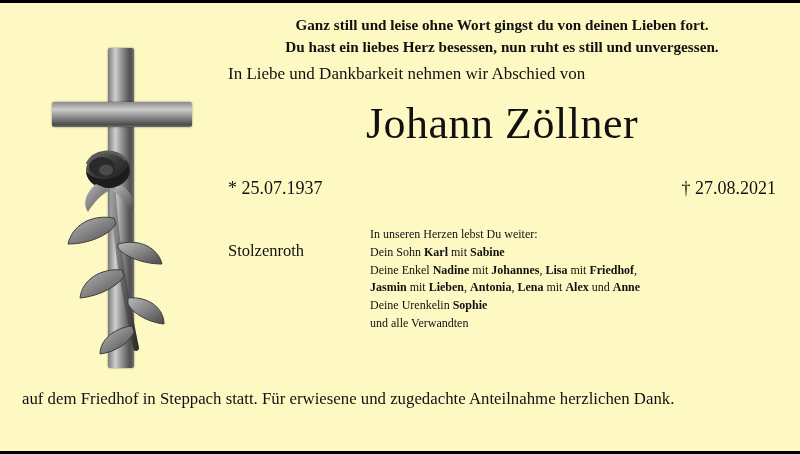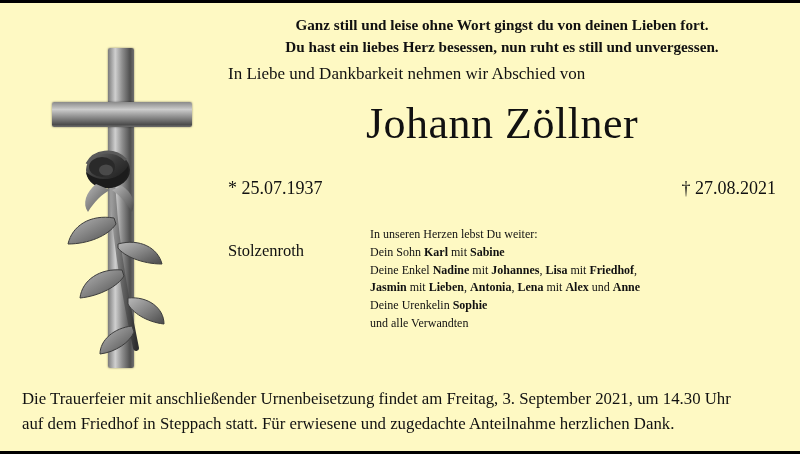--- a/index.html
+++ b/index.html
@@ -196,17 +196,16 @@
   <div class="family">
     <div class="line">In unseren Herzen lebst Du weiter:</div>
     <div class="line">Dein Sohn <b>Karl</b> mit <b>Sabine</b></div>
     <div class="line">Deine Enkel <b>Nadine</b> mit <b>Johannes</b>, <b>Lisa</b> mit <b>Friedhof</b>,</div>
     <div class="line"><b>Jasmin</b> mit <b>Lieben</b>, <b>Antonia</b>, <b>Lena</b> mit <b>Alex</b> und <b>Anne</b></div>
     <div class="line">Deine Urenkelin <b>Sophie</b></div>
     <div class="line">und alle Verwandten</div>
   </div>
 
   <div class="footer">
-    <div>Die Trauerfeier mit anschließender Urnenbeisetzung findet am Freitag, 3. September 2021, um 14.30 Uhr</div>
     <div>auf dem Friedhof in Steppach statt. Für erwiesene und zugedachte Anteilnahme herzlichen Dank.</div>
   </div>
 
 </div>
 
 </body></html>

